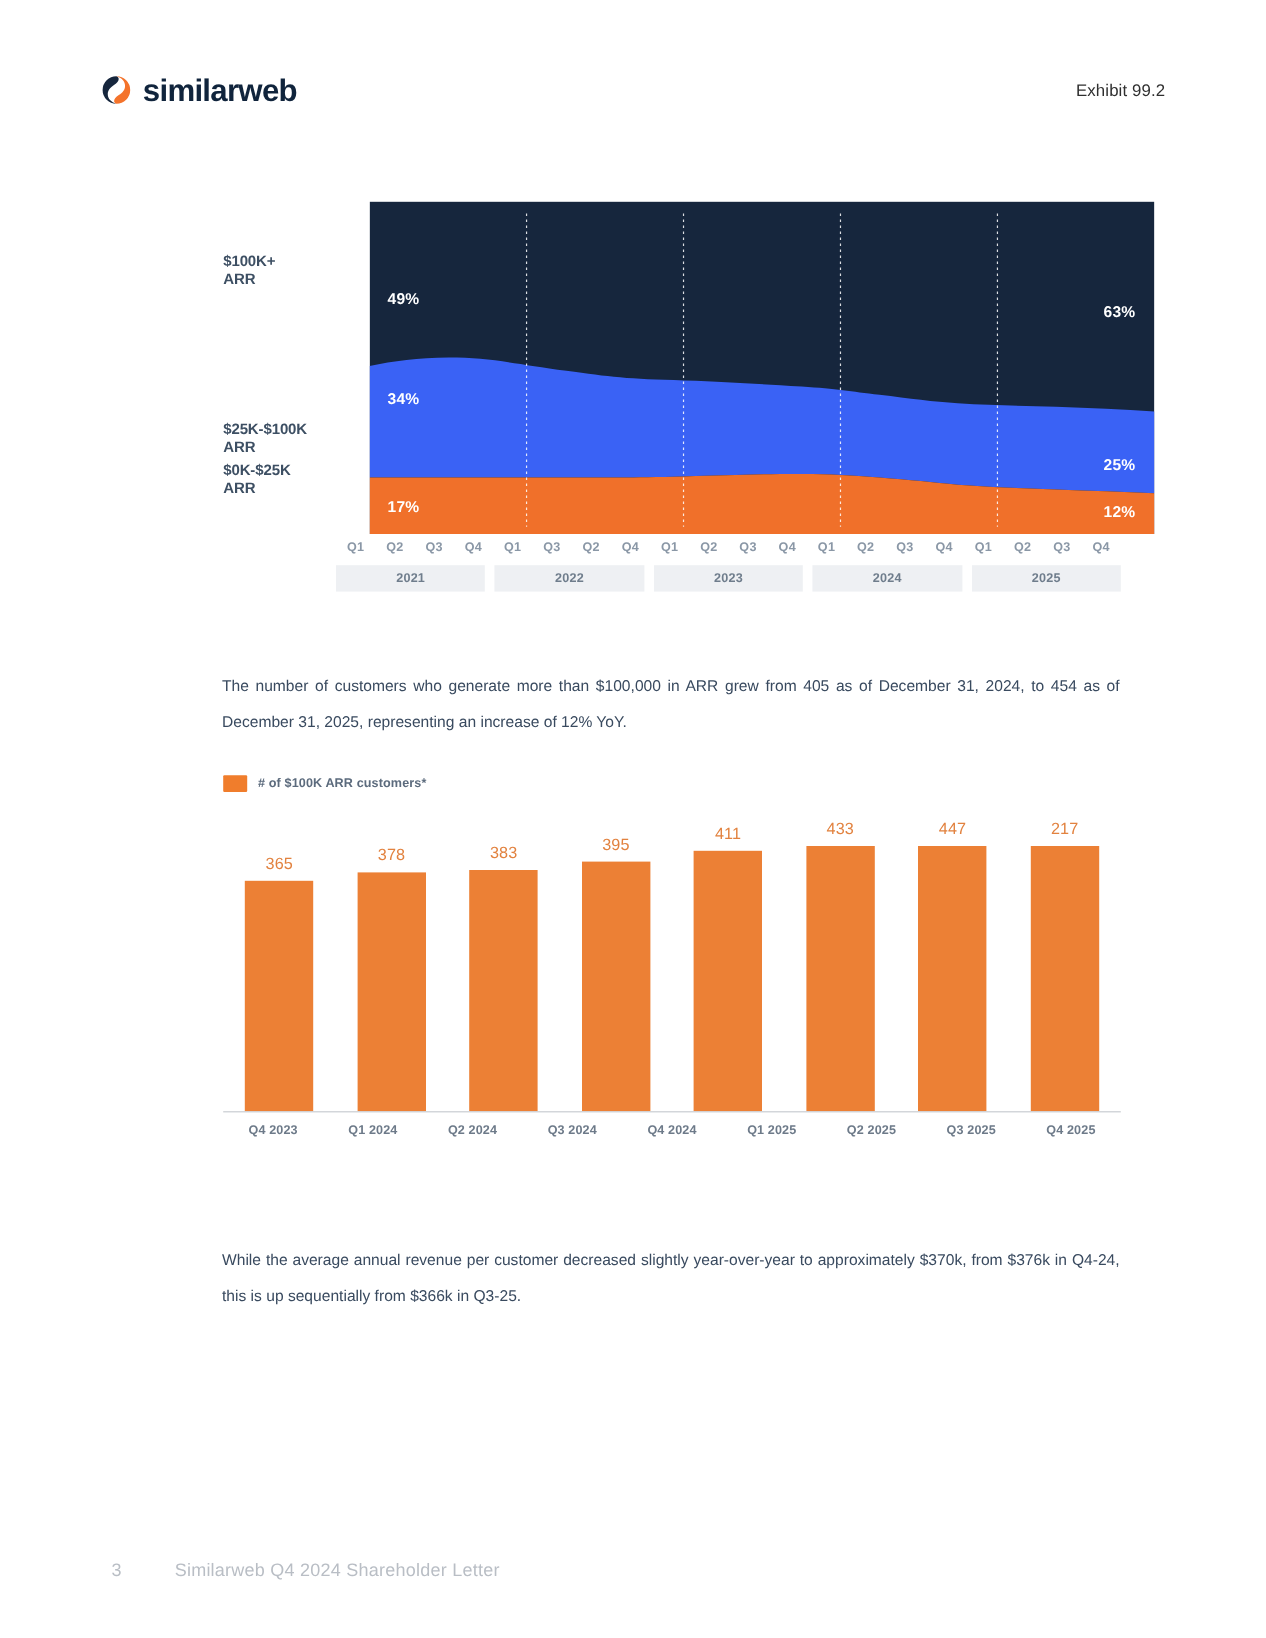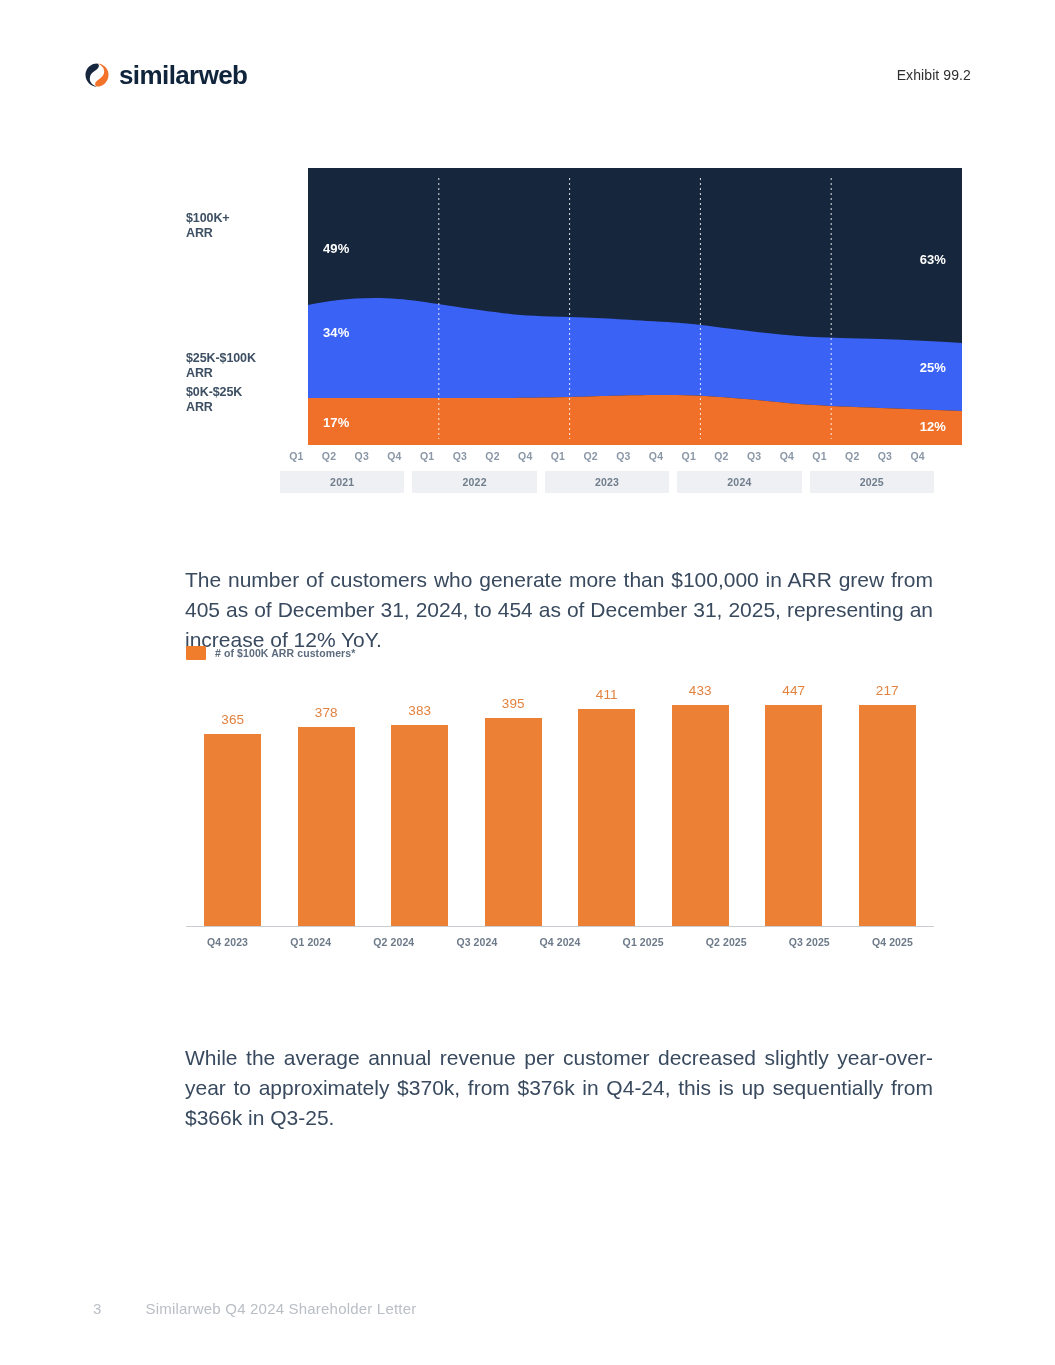--- a/index.html
+++ b/index.html
@@ -90,21 +90,21 @@
     position: absolute;
     font-size: 13px;
     font-weight: bold;
     color: #ffffff;
     letter-spacing: 0.1px;
   }
   .pct-l-dark  { left: 15px;  top: 73px; }
   .pct-l-blue  { left: 15px;  top: 157px; }
   .pct-l-orange{ left: 15px;  top: 247px; }
   .pct-r-dark  { right: 16px; top: 84px; }
-  .pct-r-blue  { right: 16px; top: 192px; }
+  .pct-r-blue  { right: 16px; top: 212px; }
   .pct-r-orange{ right: 16px; top: 251px; }
 
   .area-axis {
     position: absolute;
     left: 94px;
     top: 282px;
     width: 654px;
   }
   .quarter-row {
     display: flex;
@@ -138,21 +138,21 @@
     color: #6f7d8c;
     padding: 5px 0 5px;
     letter-spacing: 0.2px;
   }
 
   
   .para {
     position: absolute;
     left: 185px;
     width: 748px;
-    font-size: 21px;
+    font-size: 13px;
     line-height: 30px;
     color: #394a5f;
     text-align: justify;
   }
   .para-top { top: 544px; }
   .para-bottom { top: 1022px; }
 
   
   .bar-chart-block {
     position: absolute;

